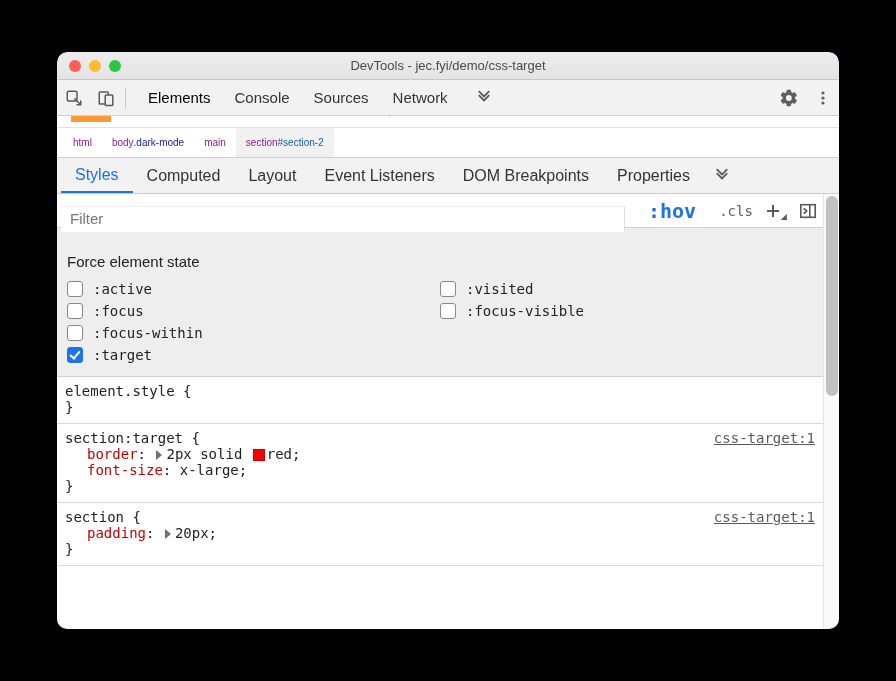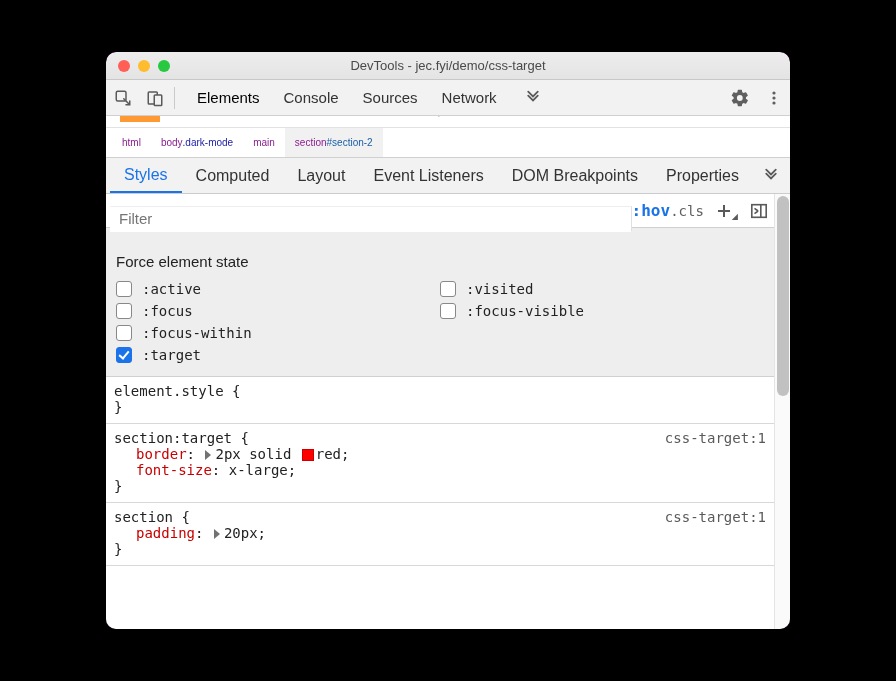--- a/index.html
+++ b/index.html
@@ -7,21 +7,21 @@
     margin: 0;
     background: #000;
     font-family: -apple-system, BlinkMacSystemFont, "Segoe UI", Helvetica, Arial, sans-serif;
     display: flex;
     align-items: center;
     justify-content: center;
     width: 896px;
     height: 681px;
   }
   .window {
-    width: 684px;
+    width: 782px;
     height: 577px;
     background: #701a75;
     border-radius: 10px;
     box-shadow: 0 10px 40px rgba(0,0,0,0.5);
     overflow: hidden;
     position: relative;
   }
   .titlebar {
     height: 28px;
     display: flex;
@@ -135,21 +135,21 @@
     margin: 16px 0 0 4px;
     border:1px solid transparent;
     border-top:1px solid #eee;
     border-right:1px solid #e0e0e0;
     padding:0 8px;
     font-size:15px;
     outline:none;
     color:#999;
     background:#fff;
   }
-  .filterrow .hov { font-family:Menlo,Consolas,monospace; font-weight:bold; color:#1a73e8; font-size:16px; margin:0 0;}
+  .filterrow .hov { font-family:Menlo,Consolas,monospace; font-weight:bold; color:#1a73e8; font-size:20px; margin:0 23px;}
   .filterrow .cls { font-family:Menlo,Consolas,monospace; color:#5f5f5f; font-size:14px; margin-right:12px;}
   .filterrow .plus { display:flex; align-items:flex-end; gap:0; margin-right:12px;}
   .filterrow .plussub { font-size:8px; line-height:8px; position:relative; top:2px; margin-left:0;}
 
   .forcepanel {
     background:#eeeeee;
     border-bottom:1px solid #d0d0d0;
     padding:25px 10px 10px;
     font-size:15px;
   }
@@ -165,21 +165,21 @@
   .chk.checked::after { content:""; width:4px; height:8px; border:solid #fff; border-width:0 2px 2px 0; transform:rotate(40deg); margin-top:-2px;}
 
   .rule {
     font-family: Menlo,Consolas,monospace;
     font-size:14px;
     padding:6px 8px 8px;
     border-bottom:1px solid #d8d8d8;
     position:relative;
     color:#222;
   }
-  .rule .src { position:absolute; top:6px; right:8px; color:#5a5a5a;}
+  .rule .src { position:absolute; top:6px; right:8px; text-decoration:underline; color:#5a5a5a;}
   .rule .sel { color:#222;}
   .rule .decls { padding-left:22px;}
   .rule .prop { color:#c80000;}
   .rule .val { color:#222;}
   .rule .brace { color:#222;}
   .expand-tri {
     display:inline-block;
     width:0; height:0;
     border-top:5px solid transparent;
     border-bottom:5px solid transparent;

